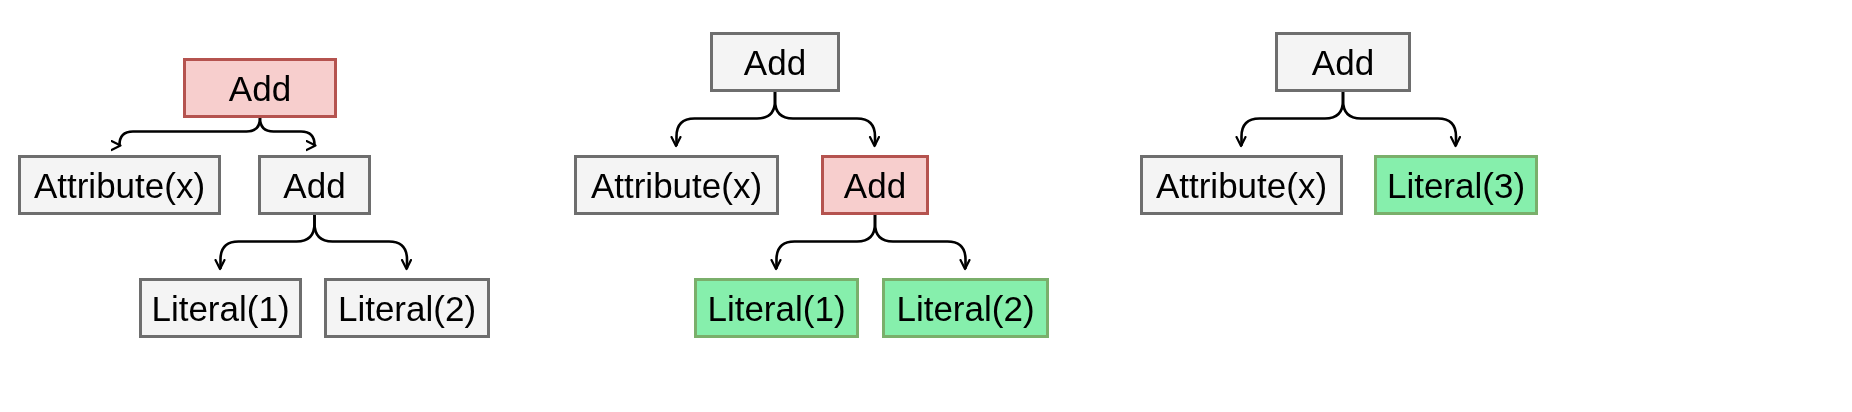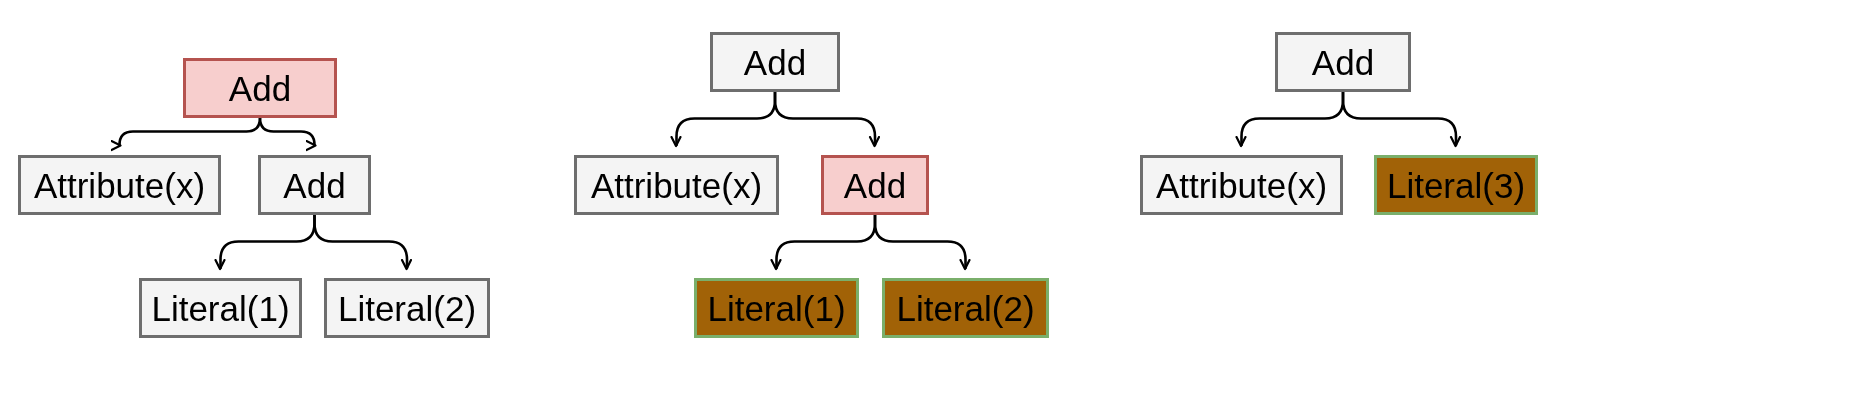--- a/index.html
+++ b/index.html
@@ -41,21 +41,21 @@
   }
   .node.plain {
     background: #f4f4f4;
     border-color: #6e6e6e;
   }
   .node.highlight-red {
     background: #f7cecd;
     border-color: #b5534f;
   }
   .node.highlight-green {
-    background: #a16207;
+    background: #86efac;
     border-color: #7aaf6b;
   }
 </style>
 </head>
 <body>
 
 <div id="canvas">
   <svg id="edges" viewBox="0 0 1852 412">
     <defs>
       <marker id="arrow" markerWidth="12" markerHeight="12" refX="9" refY="5" orient="auto" markerUnits="userSpaceOnUse">

